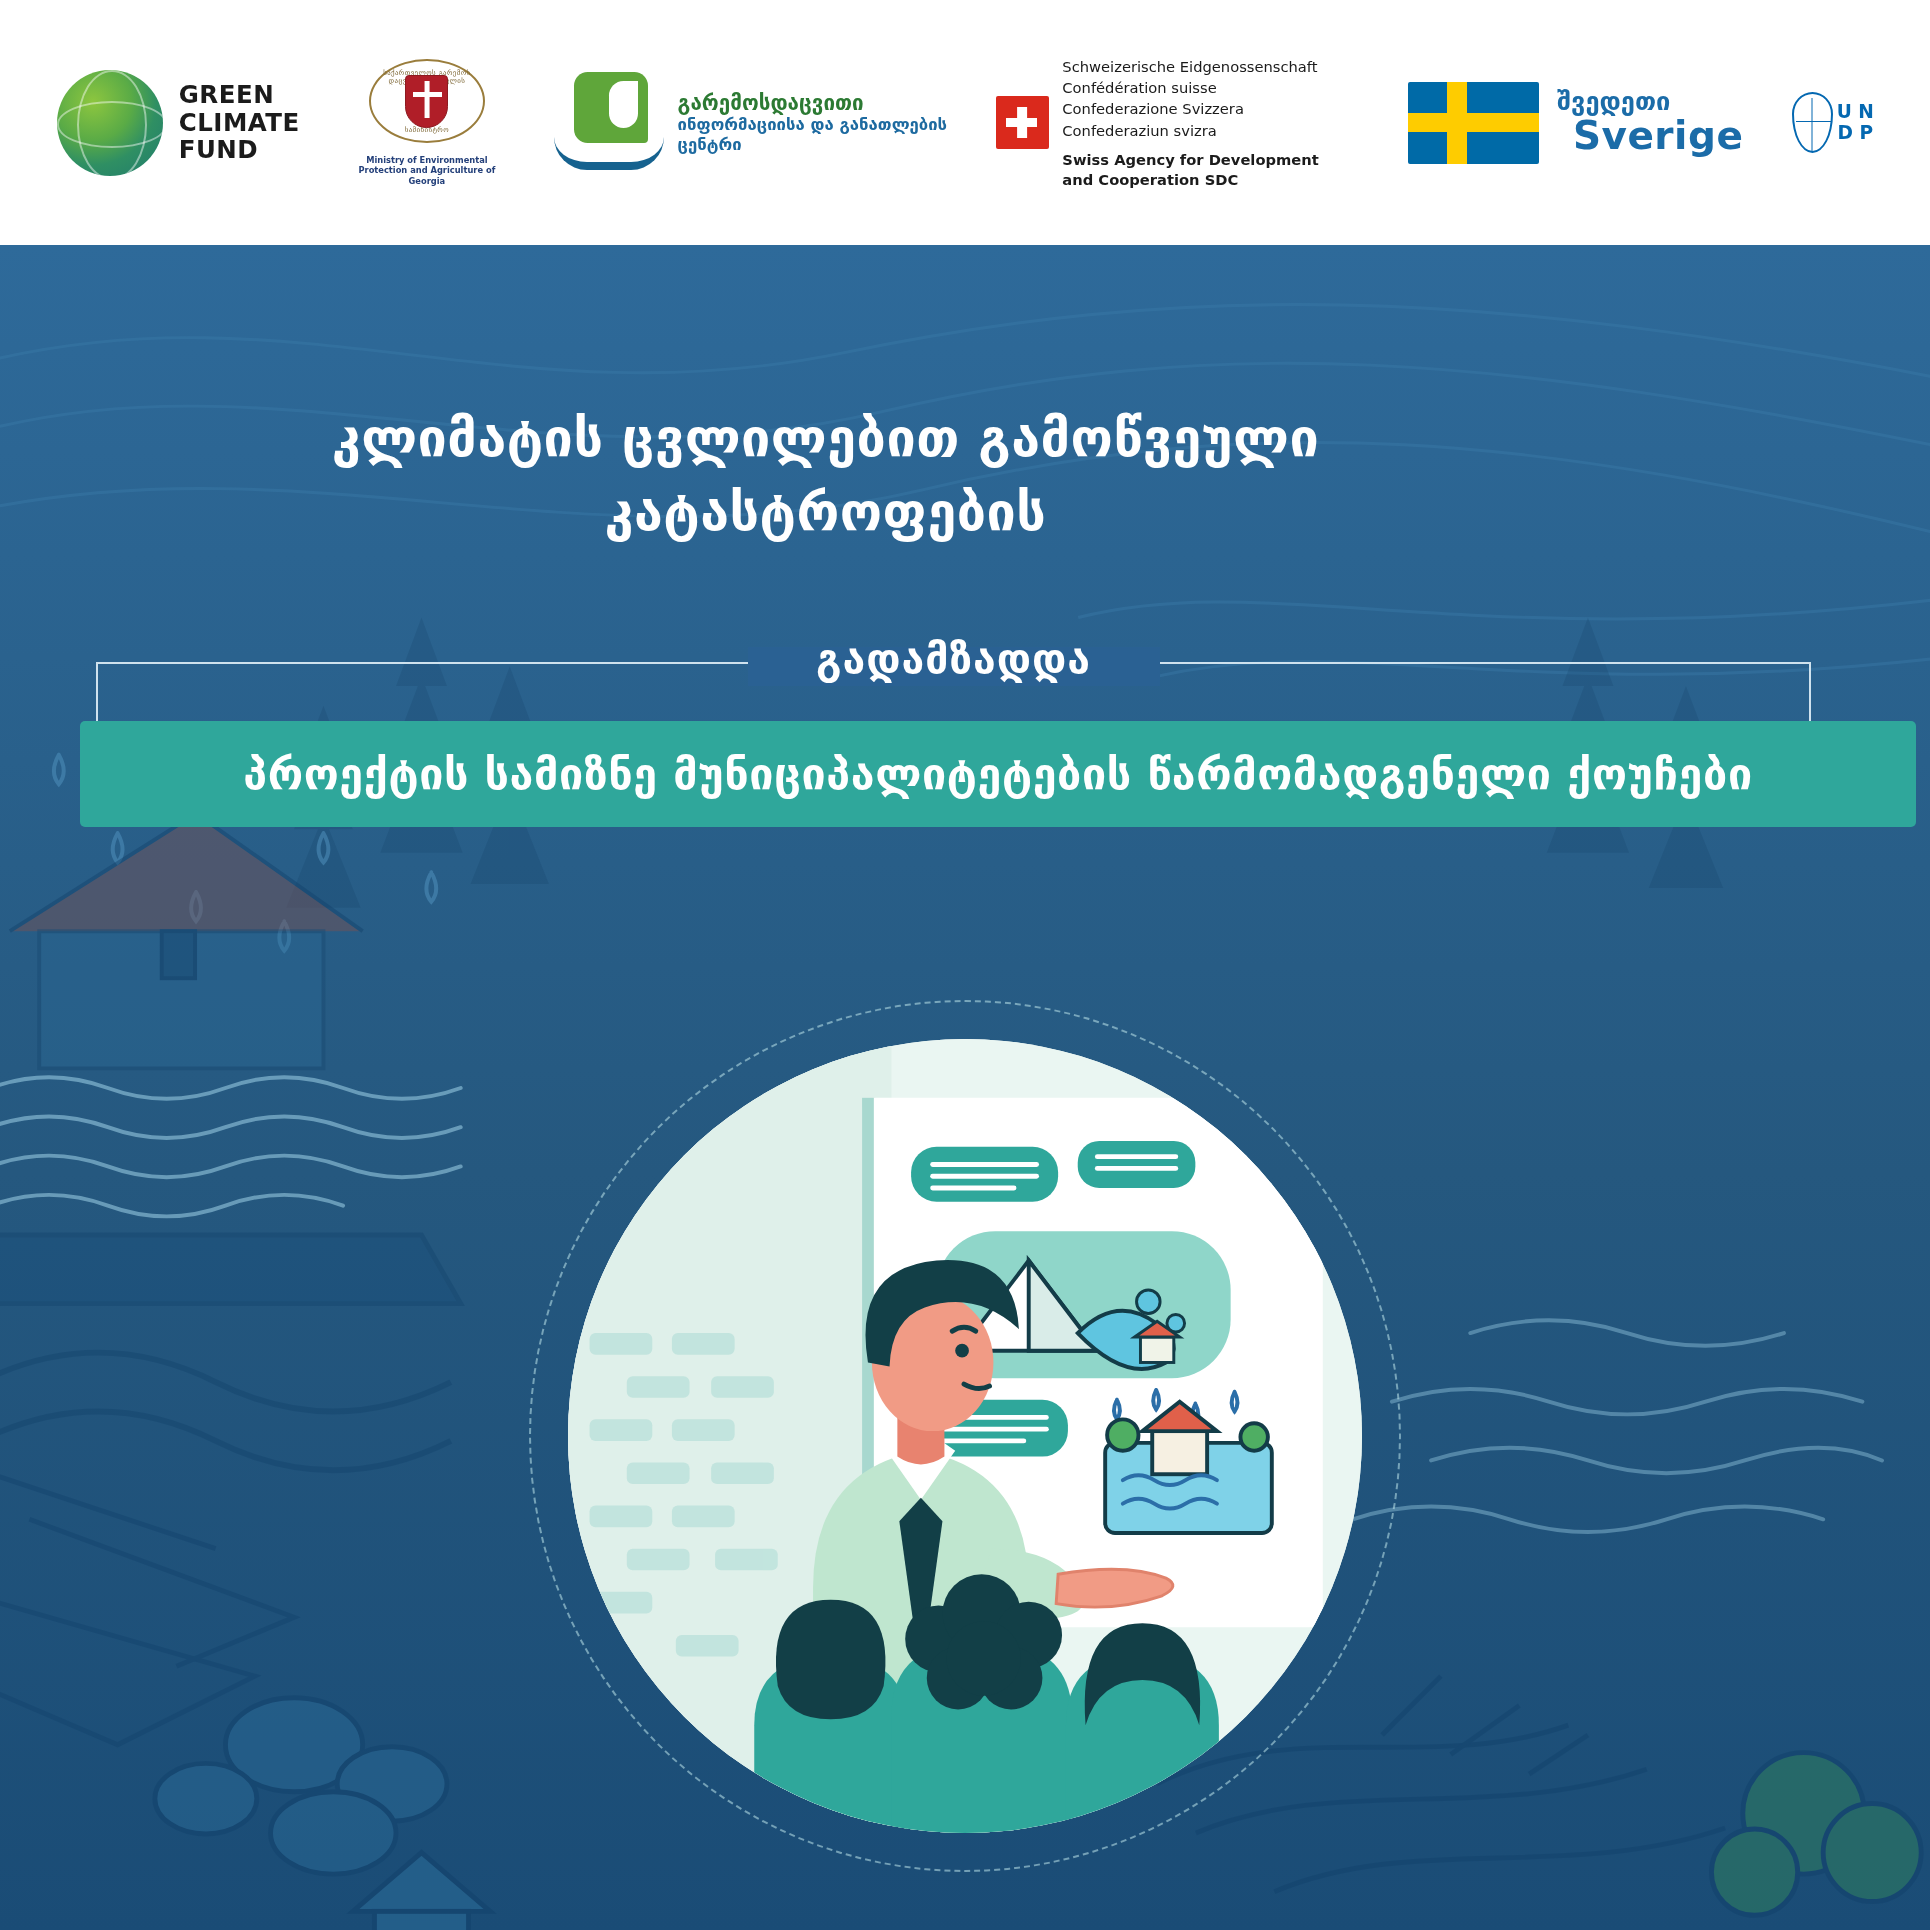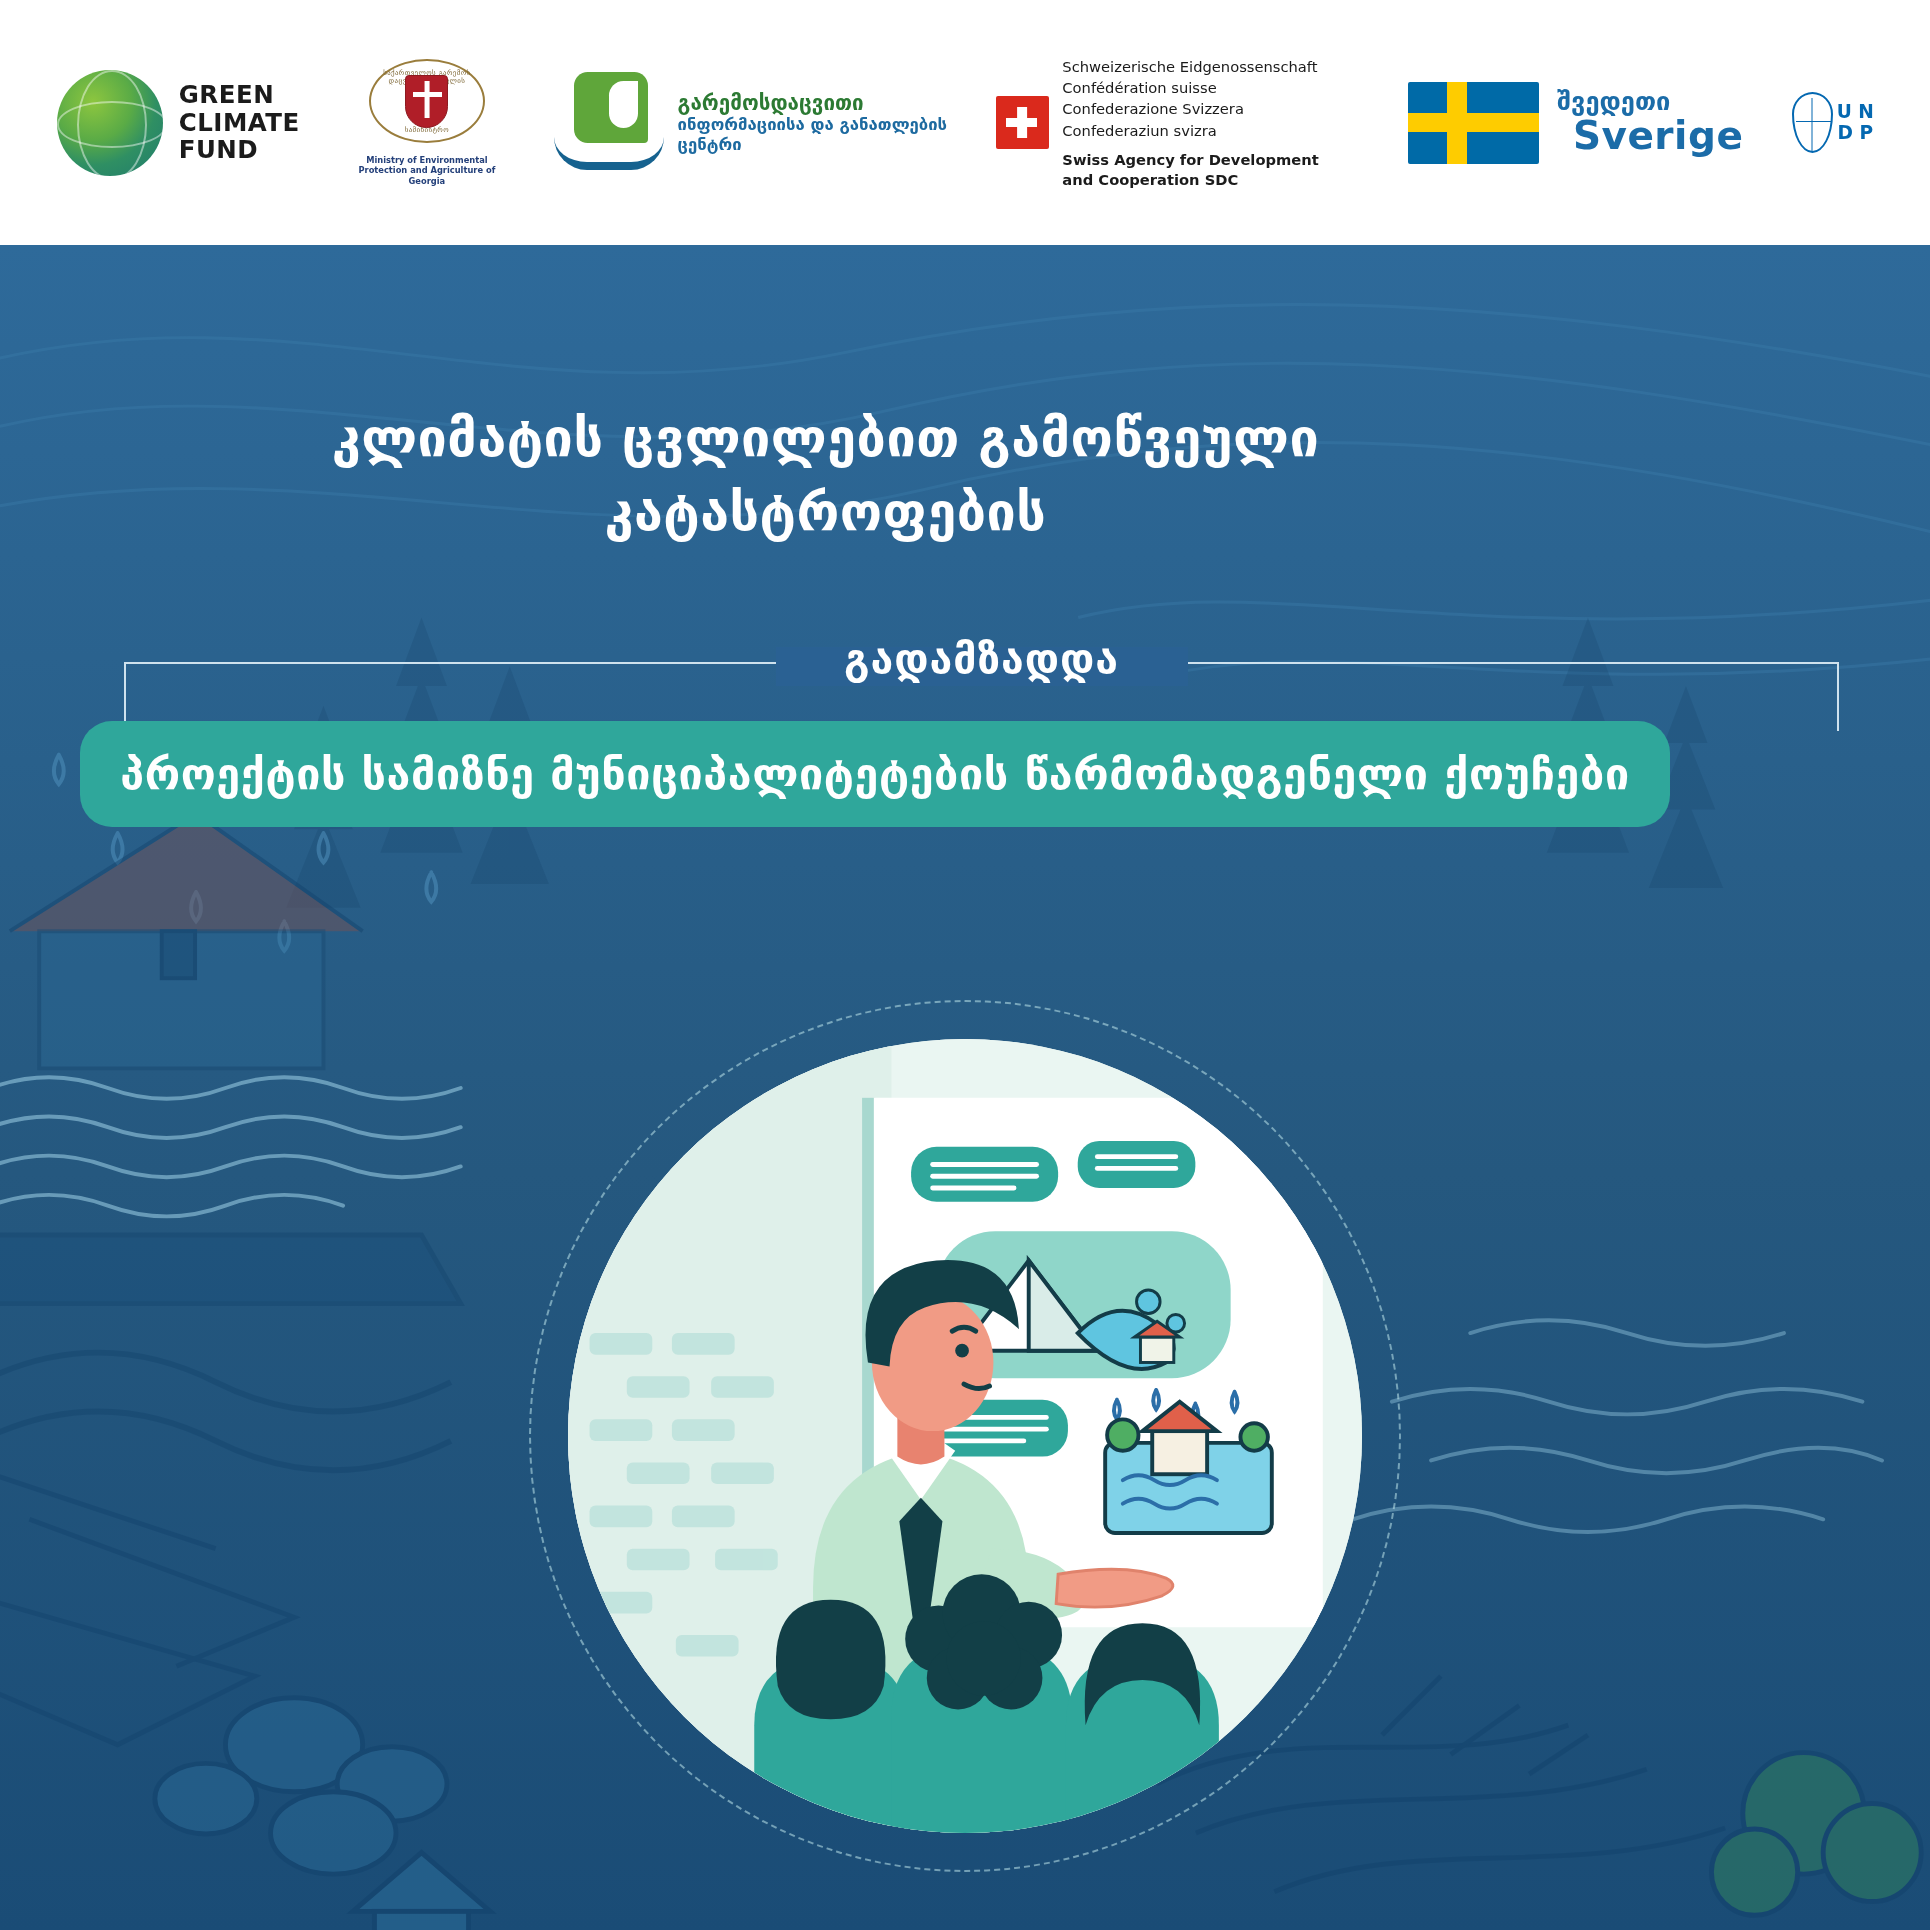--- a/index.html
+++ b/index.html
@@ -197,21 +197,21 @@
   .headline {
     position: absolute; top: 402px; left: 0; width: 1651px;
     text-align: center; color: #ffffff;
     font-size: 52px; font-weight: 700; line-height: 1.42;
     letter-spacing: 0.5px;
     z-index: 10;
     padding: 0 186px;
   }
 
   .subtitle-wrap {
-    position: absolute; top: 608px; left: 124px; width: 1715px; height: 133px; z-index: 10;
+    position: absolute; top: 608px; left: 96px; width: 1715px; height: 133px; z-index: 10;
   }
   .subtitle-frame {
     position: absolute; left: 0; top: 54px; width: 1715px; height: 69px;
     border: 2.9px solid #cfe2ee;
     border-bottom: none;
   }
   .subtitle-text {
     position: absolute; top: 27.4px; left: 50%; transform: translateX(-50%);
     background: transparent;
     color: #ffffff; font-size: 41px; font-weight: 700; letter-spacing: 1px;
@@ -219,23 +219,23 @@
     z-index: 3;
   }
   .subtitle-mask {
     position: absolute; top: 39px; left: 50%; transform: translateX(-50%);
     width: 412px; height: 39px;
     background: #2a6193;
     z-index: 2;
   }
 
   .banner {
-    position: absolute; top: 721px; left: 80px; width: 1590px; height: 106px;
+    position: absolute; top: 721px; left: 80px; width: 1836px; height: 106px;
     background: #2fa79b;
-    border-radius: 32px;
+    border-radius: 5px;
     display: flex; align-items: center; justify-content: center;
     z-index: 11;
   }
   .banner-text {
     color: #ffffff; font-size: 43px; font-weight: 700; letter-spacing: 0.6px;
     white-space: nowrap;
   }
 
   
   .circle-wrap {

